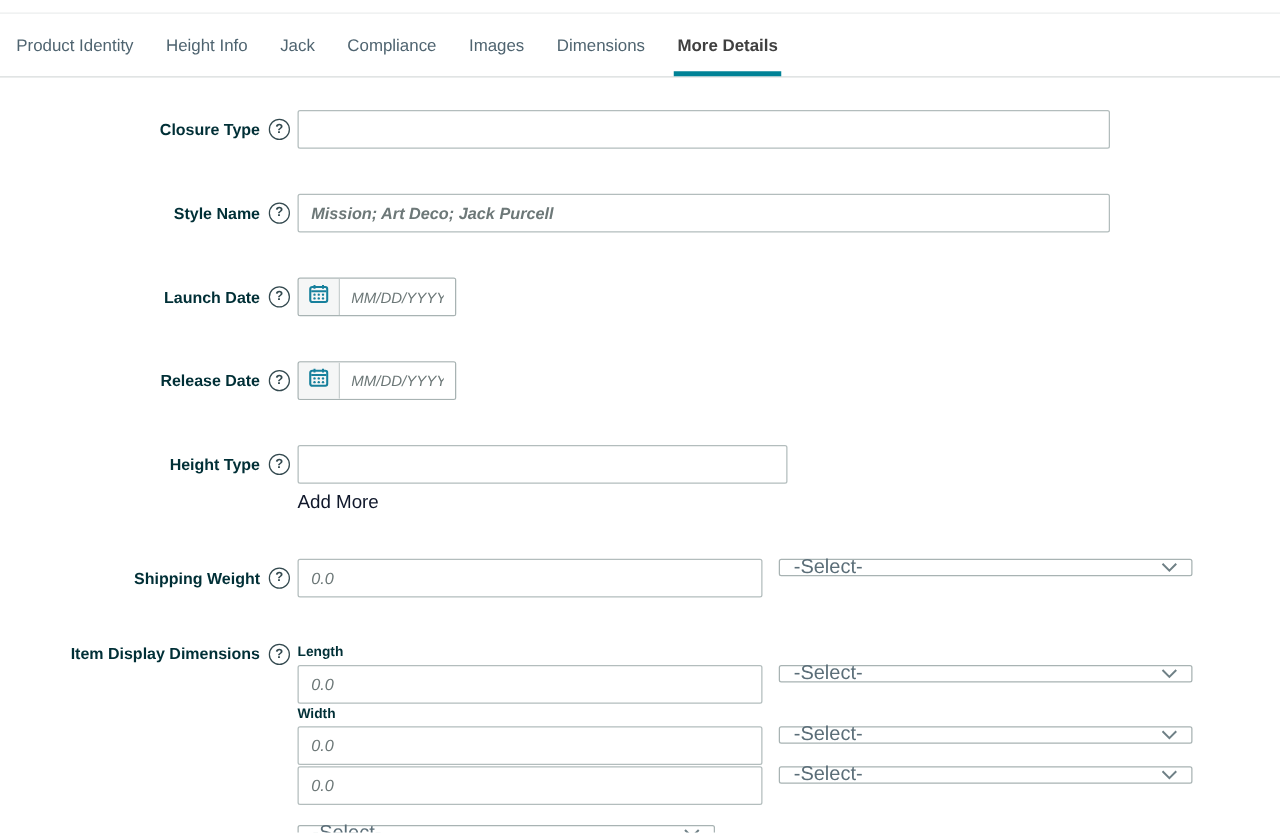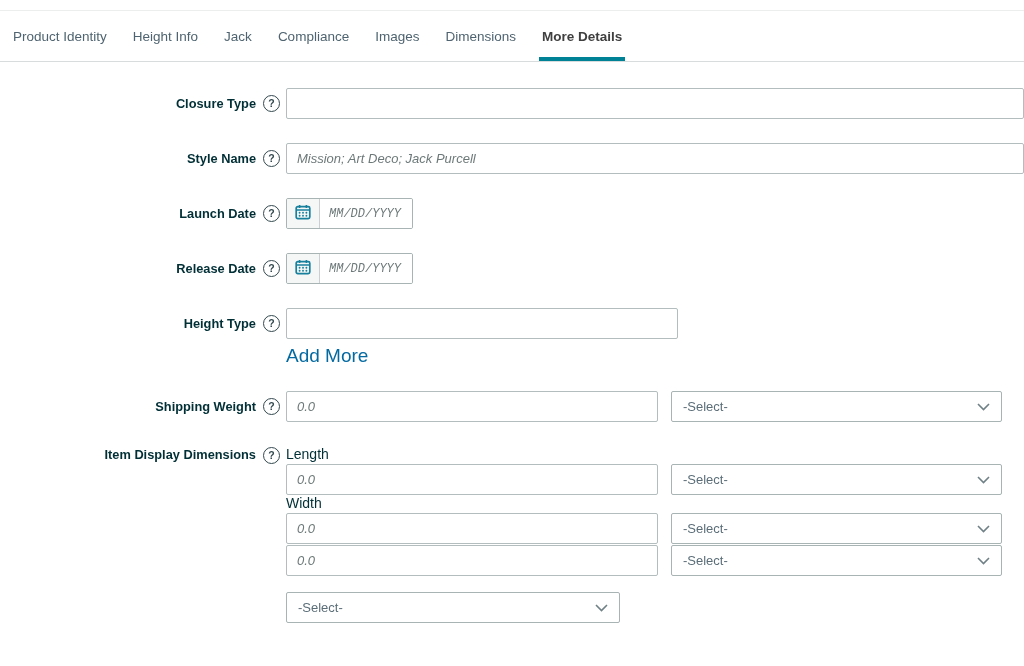--- a/index.html
+++ b/index.html
@@ -28,21 +28,21 @@
     border-bottom: 4px solid transparent;
     cursor: pointer; white-space: nowrap;
   }
   .tab.active {
     color: #404040; font-weight: bold;
     border-bottom-color: #008296;
   }
 
   
   .content { padding-top: 26px; }
-  .row { display: flex; margin-bottom: 24px; padding-left: 48px; }
+  .row { display: flex; margin-bottom: 36px; }
   .row-label {
     width: 238px; flex: 0 0 238px;
     display: flex; justify-content: flex-end; align-items: center;
     gap: 7px; padding-right: 6px;
     font-weight: bold; font-size: 12.8px; color: #002f36;
     white-space: nowrap;
   }
   .row-label.center { height: 31px; }
   .row-label.top { align-items: flex-start; padding-top: 1px; }
 
@@ -54,61 +54,61 @@
     cursor: pointer; line-height: 1;
   }
 
   .ti {
     height: 31px; border: 1px solid #b3bdbd; border-radius: 2px;
     padding: 0 10px; font-size: 13px; color: #333;
     font-family: "Liberation Sans", sans-serif;
     outline: none; background: #fff;
   }
   .ti::placeholder { font-style: italic; color: #6d7878; opacity: 1; }
-  .w-long { width: 739px; }
+  .w-long { width: 650px; font-weight: bold; }
   .w-med  { width: 392px; }
   .w-num  { width: 372px; }
 
   
   .dategrp {
     display: flex; width: 127px; height: 31px;
     border: 1px solid #a8b3b3; border-radius: 2px; background: #fff;
     overflow: hidden;
   }
   .calbtn {
     width: 33px; flex: 0 0 33px;
     background: #f5f6f6; border-right: 1px solid #c9d0d0;
     display: flex; align-items: center; justify-content: center;
     cursor: pointer;
   }
   .dateinput {
     border: none; width: 92px; padding: 0 9px;
     font-size: 12px; color: #1d4ed8; outline: none;
-    font-family: Liberation Mono, monospace;
+    font-family: Liberation Sans, sans-serif;
   }
   .dateinput::placeholder { font-style: italic; color: #6d7878; opacity: 1; }
 
   
   .sel {
-    height: 31px; border: 1px solid #a8b3b3; border-radius: 2px;
+    height: 14px; border: 1px solid #a8b3b3; border-radius: 2px;
     display: flex; align-items: center; justify-content: space-between;
-    padding: 0 11px; font-size: 13px; color: #5b6e78;
+    padding: 0 11px; font-size: 16px; color: #5b6e78;
     background: #fff; cursor: pointer;
   }
   .sel.w-unit { width: 331px; }
   .sel.w-num  { width: 334px; }
 
   .link {
     display: inline-block; margin-top: 6px;
-    font-size: 19px; color: #0369a1; cursor: pointer;
+    font-size: 15px; color: #0f172a; cursor: pointer;
   }
 
   .pairline { display: flex; gap: 13px; }
   .sublabel {
-    font-weight: normal; font-size: 14px; color: #002f36;
+    font-weight: bold; font-size: 11px; color: #002f36;
     line-height: 14px; margin: 1px 0 3px 0;
   }
   .dimgroup .pairline { margin-bottom: 1px; }
   .final-select { margin-top: 16px; }
 </style>
 </head>
 <body>
 
 <div class="tabbar-wrap">
   <div class="tabbar">

